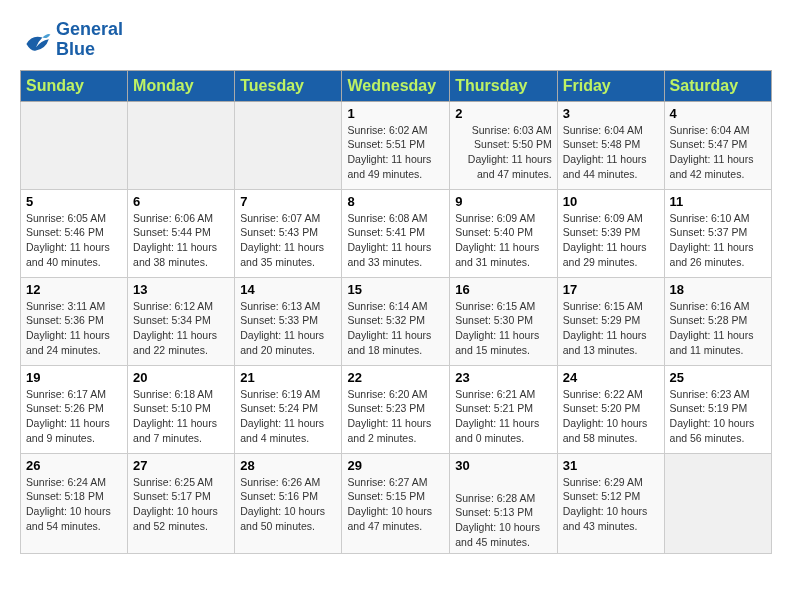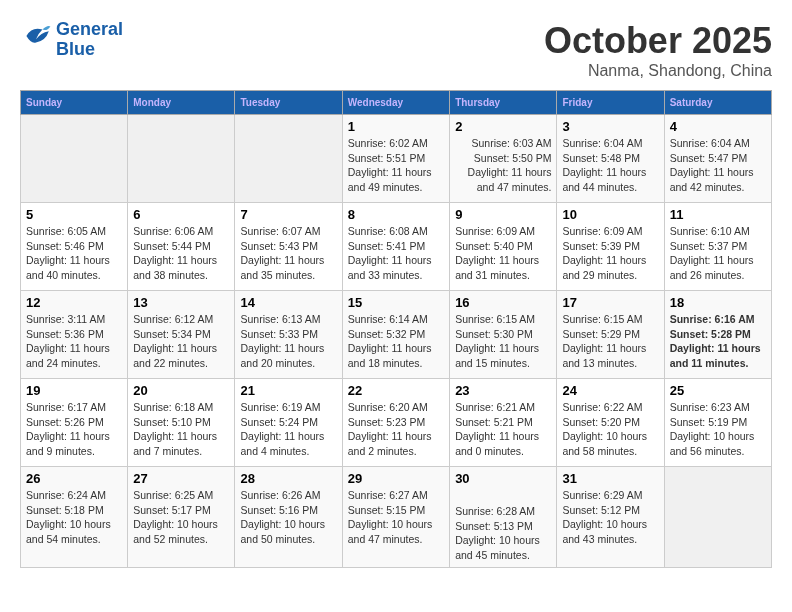--- a/index.html
+++ b/index.html
@@ -11,21 +11,21 @@
       padding: 20px;
     }
     .header {
       display: flex;
       justify-content: space-between;
       align-items: flex-start;
       margin-bottom: 10px;
     }
     .logo {
       display: flex;
-      align-items: flex-start;
+      align-items: flex-end;
       gap: 4px;
     }
     .logo-text {
       font-size: 18px;
       font-weight: bold;
       color: #333;
       line-height: 1.1;
     }
     .logo-text span {
       color: #1a5fa8;
@@ -46,24 +46,24 @@
       font-size: 16px;
       color: #555;
     }
     table {
       width: 100%;
       border-collapse: collapse;
       font-size: 11px;
     }
     thead tr th {
       background-color: #1a5fa8;
-      color: #c4b5fd;
+      color: #bef264;
       text-align: left;
       padding: 6px 5px;
-      font-size: 10px;
+      font-size: 16px;
       font-weight: bold;
       border: 1px solid #aaa;
     }
     tbody tr td {
       border: 1px solid #ccc;
       vertical-align: top;
       padding: 4px 5px;
       height: 88px;
       width: 108px;
       background: #fff;
@@ -93,24 +93,20 @@
   <div class="logo">
     <svg class="logo-bird" viewBox="0 0 40 40">
       <path d="M8 20 Q15 8 28 12 Q22 18 20 24 Q26 16 36 14 Q32 26 20 28 Q14 30 8 20Z" fill="#1a5fa8"></path>
       <path d="M28 12 Q34 6 38 8 Q34 14 28 12Z" fill="#4a9fd4"></path>
     </svg>
     <div style="display:flex;flex-direction:column;">
       <span class="logo-text"><span>General</span></span>
       <span class="logo-text" style="color:#1a5fa8;">Blue</span>
     </div>
   </div>
-  <div class="title-block">
-    <div class="month-title">October 2025</div>
-    <div class="location">Nanma, Shandong, China</div>
-  </div>
 </div>
 
 <table>
   <thead>
     <tr>
     <th>Sunday</th>
         <th>Monday</th>
         <th>Tuesday</th>
         <th>Wednesday</th>
         <th>Thursday</th>
@@ -241,21 +237,21 @@
         </td>
         <td>
           <span class="day-number">17</span>
           <div class="day-info" style="white-space: pre-line;">Sunrise: 6:15 AM
 Sunset: 5:29 PM
 Daylight: 11 hours
 and 13 minutes.</div>
         </td>
         <td>
           <span class="day-number">18</span>
-          <div class="day-info" style="white-space: pre-line; font-weight: bold;">Sunrise: 6:16 AM
+          <div class="day-info" style="white-space: pre-line;">Sunrise: 6:16 AM
 Sunset: 5:28 PM
 Daylight: 11 hours
 and 11 minutes.</div>
         </td>
       </tr>
       <tr>
         <td>
           <span class="day-number">19</span>
           <div class="day-info" style="white-space: pre-line;">Sunrise: 6:17 AM
 Sunset: 5:26 PM

